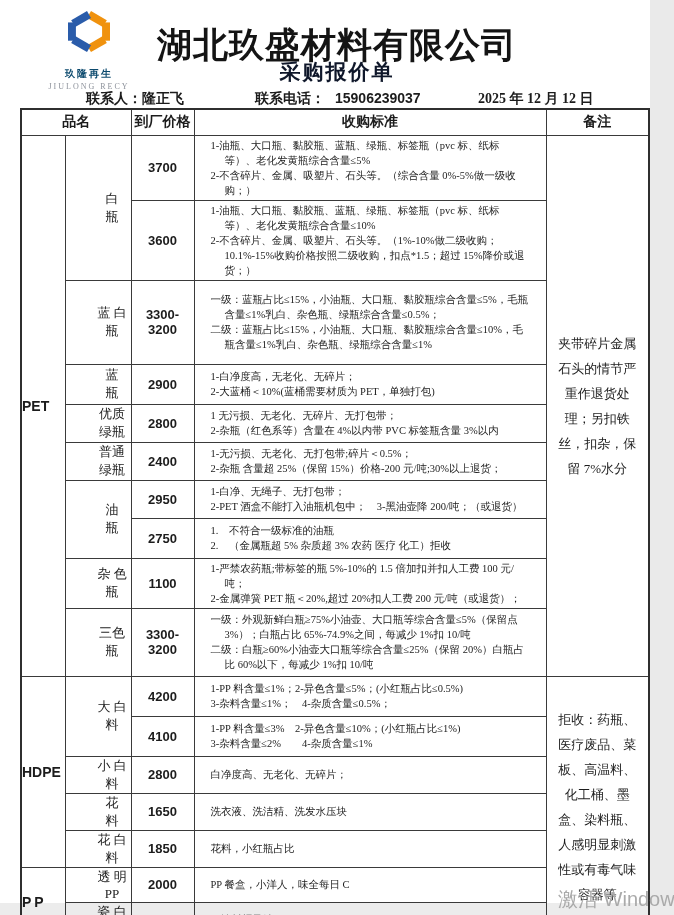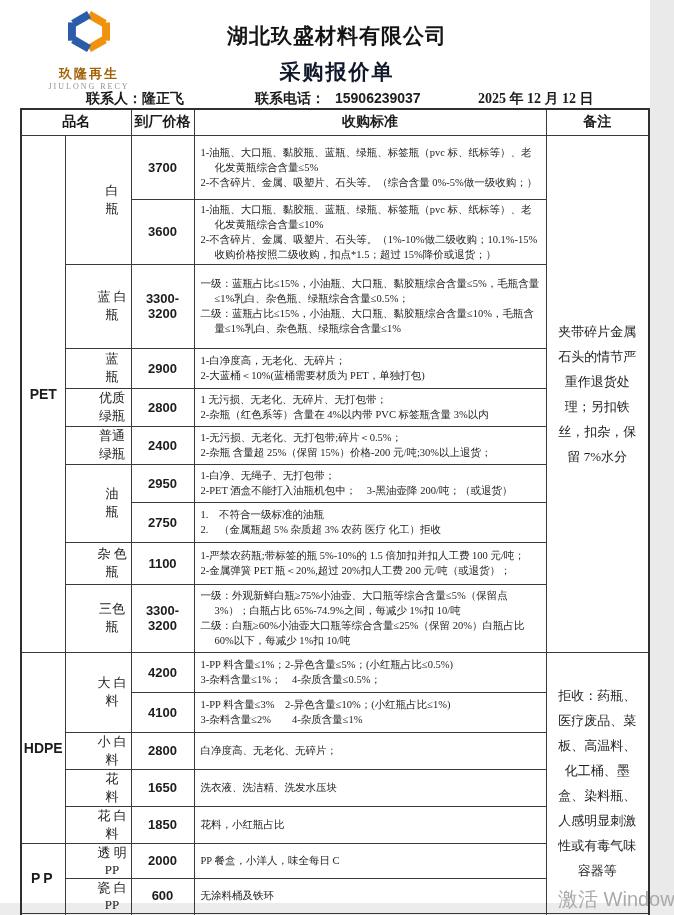--- a/index.html
+++ b/index.html
@@ -5,43 +5,43 @@
   html,body{margin:0;padding:0;}
   body{
     position:relative;width:674px;height:915px;background:#ffffff;
     font-family:"Liberation Serif", serif;color:#1c1c1c;overflow:hidden;
   }
   .gray-right{position:absolute;left:650px;top:0;width:24px;height:915px;background:#eaeaea;}
   .gray-bottom{position:absolute;left:0;top:903px;width:674px;height:12px;background:#ececec;}
 
   
   .logo-box{position:absolute;left:34px;top:6px;width:110px;text-align:center;}
-  .logo-name{font-family:"Liberation Sans",sans-serif;font-weight:700;font-size:13px;letter-spacing:2px;color:#a16207;line-height:16px;}
+  .logo-name{font-family:"Liberation Sans",sans-serif;font-weight:700;font-size:10px;letter-spacing:2px;color:#0c4a6e;line-height:16px;}
   .logo-sub{font-family:"Liberation Serif",serif;font-size:8px;letter-spacing:2px;color:#8d929b;line-height:10px;}
   .company-title{position:absolute;left:0;top:22px;width:674px;text-align:center;
-    font-family:"Liberation Sans",sans-serif;font-weight:700;font-size:21px;letter-spacing:1px;color:#141414;}
+    font-family:"Liberation Sans",sans-serif;font-weight:700;font-size:35px;letter-spacing:1px;color:#141414;}
   .doc-title{position:absolute;left:0;top:58px;width:674px;text-align:center;
     font-family:"Liberation Sans",sans-serif;font-weight:700;font-size:21px;letter-spacing:2px;color:#0f172a;}
   .contact-row{position:absolute;left:0;top:90px;width:674px;height:18px;font-size:14px;font-weight:700;}
   .contact-person{position:absolute;left:86px;top:0;}
   .contact-phone{position:absolute;left:255px;top:0;}
   .contact-date{position:absolute;left:478px;top:0;}
   .phone-num{font-family:"Liberation Sans",sans-serif;font-weight:700;margin-left:10px;}
 
   
   table.quote{position:absolute;left:20px;top:108px;width:628px;border-collapse:collapse;table-layout:fixed;
     border:2px solid #2f2f2f;}
   .quote td,.quote th{border:1px solid #3a3a3a;padding:0;vertical-align:middle;overflow:hidden;}
   .quote th{font-size:14px;font-weight:700;text-align:center;}
-  td.cat{font-family:"Liberation Sans",sans-serif;font-weight:700;font-size:14px;text-align:center;}
+  td.cat{font-family:"Liberation Sans",sans-serif;font-weight:700;font-size:14px;}
   td.cat.sp{letter-spacing:3px;}
   td.cat-cn{font-size:15px;text-align:center;letter-spacing:1px;}
   td.sub{font-size:13px;text-align:center;padding-left:28px;}
   td.price{font-family:"Liberation Sans",sans-serif;font-weight:700;font-size:13px;text-align:center;}
-  td.std{padding:2px 6px;}
+  td.std{padding:2px 16px;}
   td.std p{margin:0;font-size:10.5px;line-height:15px;padding-left:14px;text-indent:-14px;}
   td.remark{font-size:13px;line-height:25px;text-align:center;padding:0 10px;}
   td.remark.flake{padding:0 17px;}
 
   .watermark{position:absolute;left:558px;top:886px;font-family:"Liberation Sans",sans-serif;
     font-size:20px;color:#aaaaaa;white-space:nowrap;}
 </style>
 </head>
 <body>
 

